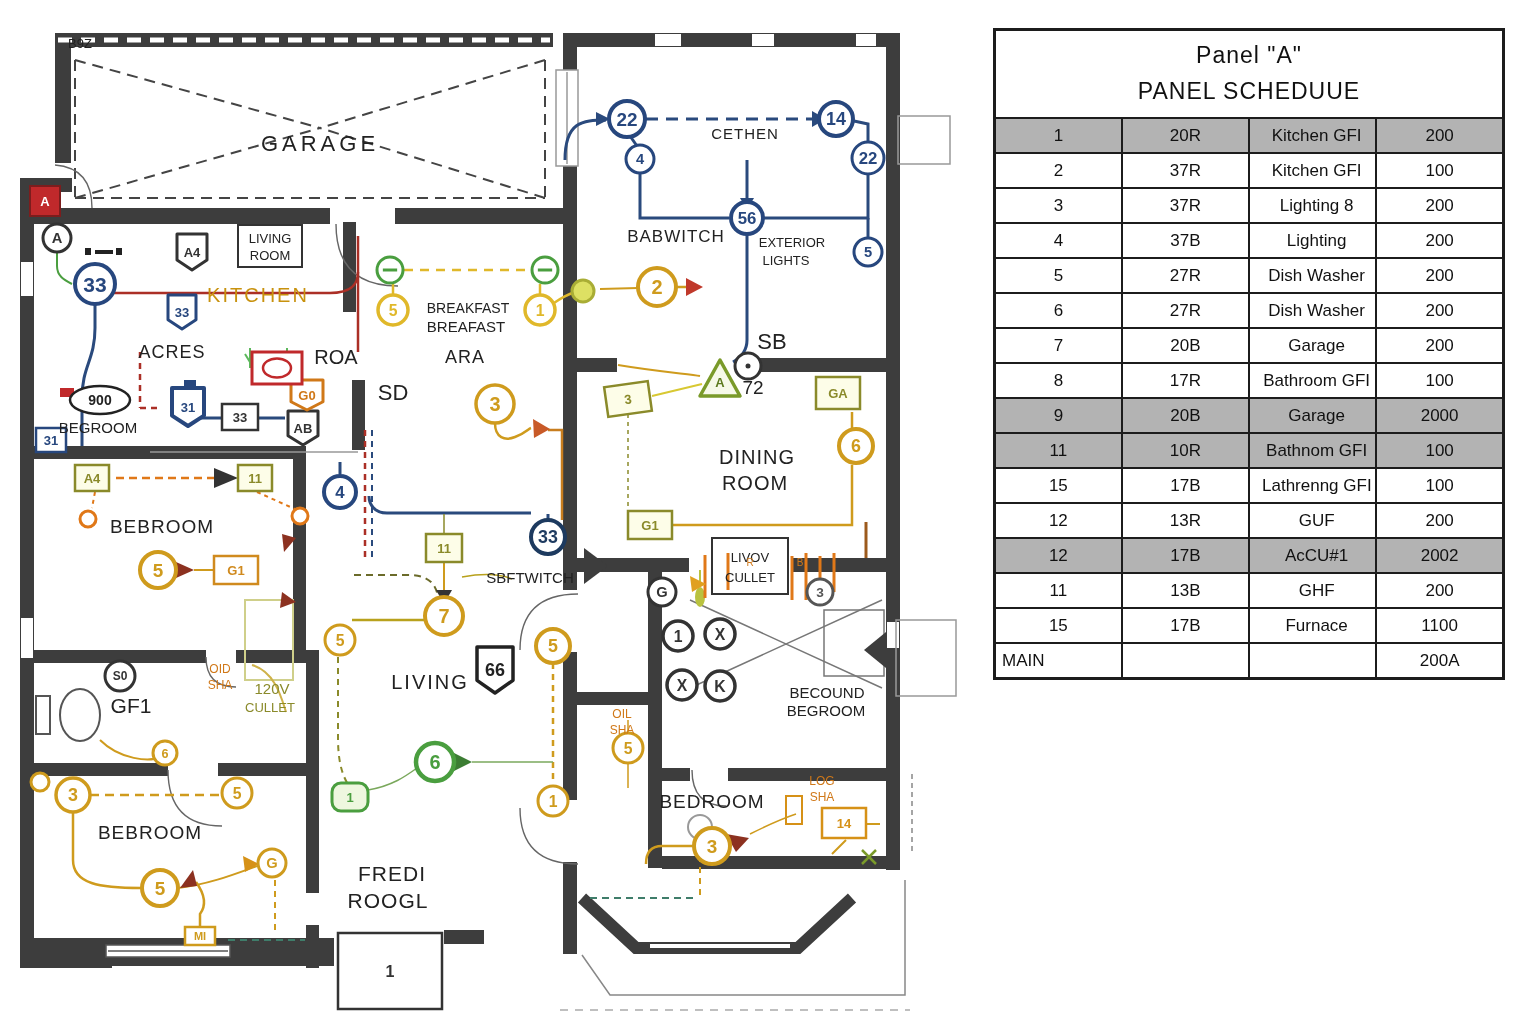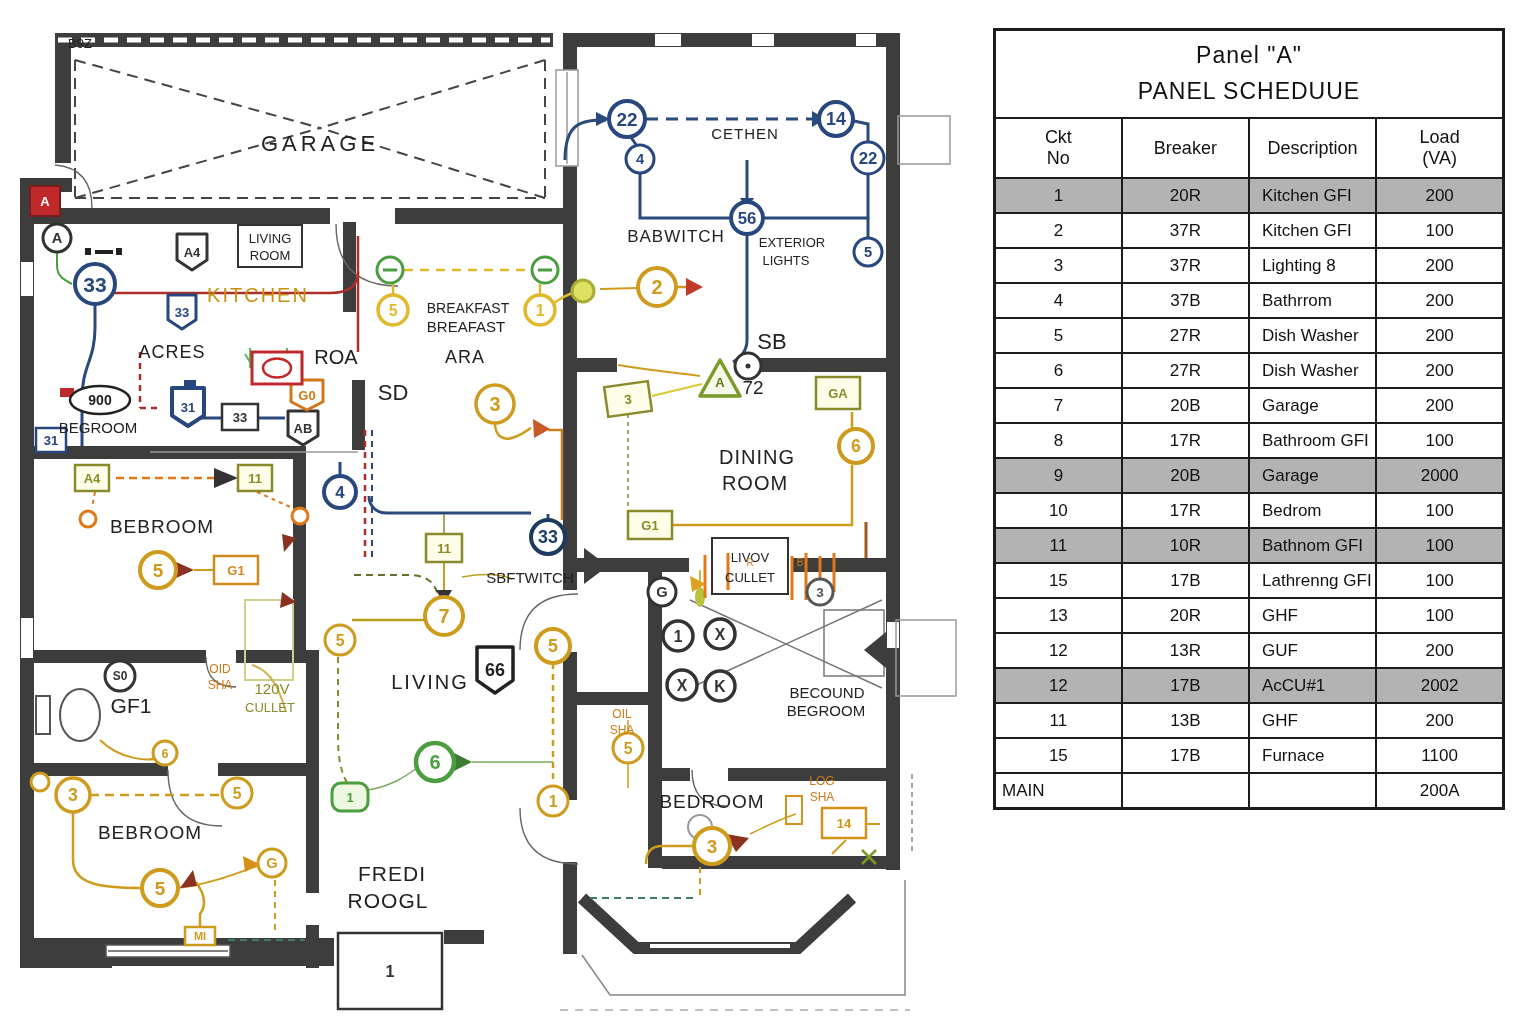--- a/index.html
+++ b/index.html
@@ -6,21 +6,21 @@
   .stage{position:relative;width:1536px;height:1024px;background:#fff;overflow:hidden;}
   #plan{position:absolute;left:0;top:0;}
   svg text{font-family:"Liberation Sans",sans-serif;}
   .schedule{position:absolute;left:993px;top:28px;width:512px;}
   .schedule table{border-collapse:collapse;width:512px;table-layout:fixed;background:#fff;
     border:3px solid #1c1c1c;font-size:17px;color:#111;}
   .schedule td,.schedule th{border:2px solid #1c1c1c;padding:0 4px;height:33px;
     text-align:center;font-weight:normal;overflow:hidden;white-space:nowrap;}
   .schedule .title-cell{height:86px;font-size:23px;letter-spacing:1px;line-height:1.55;}
   .schedule .head-row th{height:58px;font-size:18px;line-height:1.15;}
-  .schedule .c-desc{text-align:left;padding-left:12px;margin-left:32px;}
+  .schedule .c-desc{text-align:center;padding-left:12px;margin-left:32px;}
   .schedule tr.shaded td{background:#b3b3b3;}
   .schedule tr.main-row td:first-child{text-align:left;padding-left:6px;}
   .col-no{width:63px}.col-brk{width:106px}.col-desc{width:247px}.col-load{width:88px}
 </style>
 </head>
 <body>
 
 <div class="stage">
 
   <svg id="plan" width="970" height="1024" viewBox="0 0 970 1024">
@@ -549,26 +549,20 @@
 
   <div class="schedule">
     <table>
       <thead>
         <tr>
           <td class="title-cell" colspan="4">
             <div>Panel "A"</div>
             <div>PANEL SCHEDUUE</div>
           </td>
         </tr>
-        <tr class="head-row" id="sched-head">
-            <th class="col-no">Ckt<br>No</th>
-            <th class="col-brk">Breaker</th>
-            <th class="col-desc">Description</th>
-            <th class="col-load">Load<br>(VA)</th>
-          </tr>
       </thead>
       <tbody id="sched-body">
           <tr class="shaded">
             <td class="c-no">1</td>
             <td class="c-brk">20R</td>
             <td class="c-desc">Kitchen GFI</td>
             <td class="c-load">200</td>
           </tr>
           <tr>
             <td class="c-no">2</td>
@@ -578,21 +572,21 @@
           </tr>
           <tr>
             <td class="c-no">3</td>
             <td class="c-brk">37R</td>
             <td class="c-desc">Lighting 8</td>
             <td class="c-load">200</td>
           </tr>
           <tr>
             <td class="c-no">4</td>
             <td class="c-brk">37B</td>
-            <td class="c-desc">Bathrrom</td>
+            <td class="c-desc">Lighting</td>
             <td class="c-load">200</td>
           </tr>
           <tr>
             <td class="c-no">5</td>
             <td class="c-brk">27R</td>
             <td class="c-desc">Dish Washer</td>
             <td class="c-load">200</td>
           </tr>
           <tr>
             <td class="c-no">6</td>
@@ -611,45 +605,33 @@
             <td class="c-brk">17R</td>
             <td class="c-desc">Bathroom GFI</td>
             <td class="c-load">100</td>
           </tr>
           <tr class="shaded">
             <td class="c-no">9</td>
             <td class="c-brk">20B</td>
             <td class="c-desc">Garage</td>
             <td class="c-load">2000</td>
           </tr>
-          <tr>
-            <td class="c-no">10</td>
-            <td class="c-brk">17R</td>
-            <td class="c-desc">Bedrom</td>
-            <td class="c-load">100</td>
-          </tr>
           <tr class="shaded">
             <td class="c-no">11</td>
             <td class="c-brk">10R</td>
             <td class="c-desc">Bathnom GFI</td>
             <td class="c-load">100</td>
           </tr>
           <tr>
             <td class="c-no">15</td>
             <td class="c-brk">17B</td>
             <td class="c-desc">Lathrenng GFI</td>
             <td class="c-load">100</td>
           </tr>
           <tr>
-            <td class="c-no">13</td>
-            <td class="c-brk">20R</td>
-            <td class="c-desc">GHF</td>
-            <td class="c-load">100</td>
-          </tr>
-          <tr>
             <td class="c-no">12</td>
             <td class="c-brk">13R</td>
             <td class="c-desc">GUF</td>
             <td class="c-load">200</td>
           </tr>
           <tr class="shaded">
             <td class="c-no">12</td>
             <td class="c-brk">17B</td>
             <td class="c-desc">AcCU#1</td>
             <td class="c-load">2002</td>

